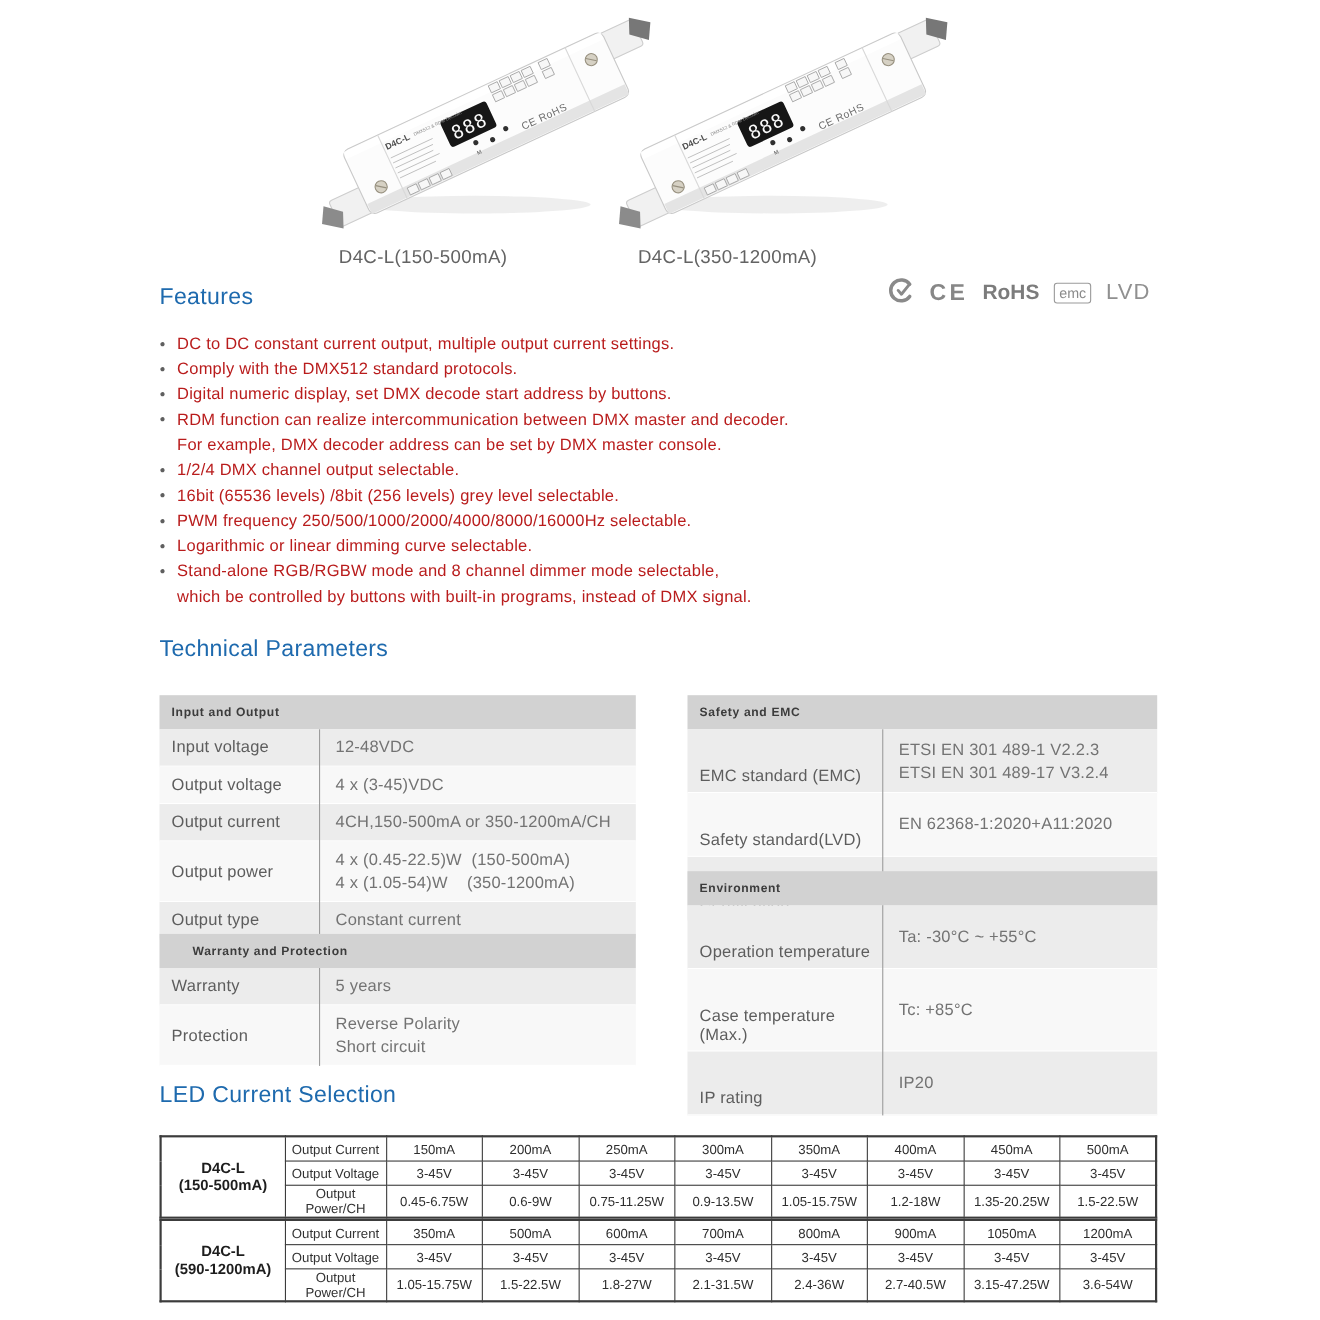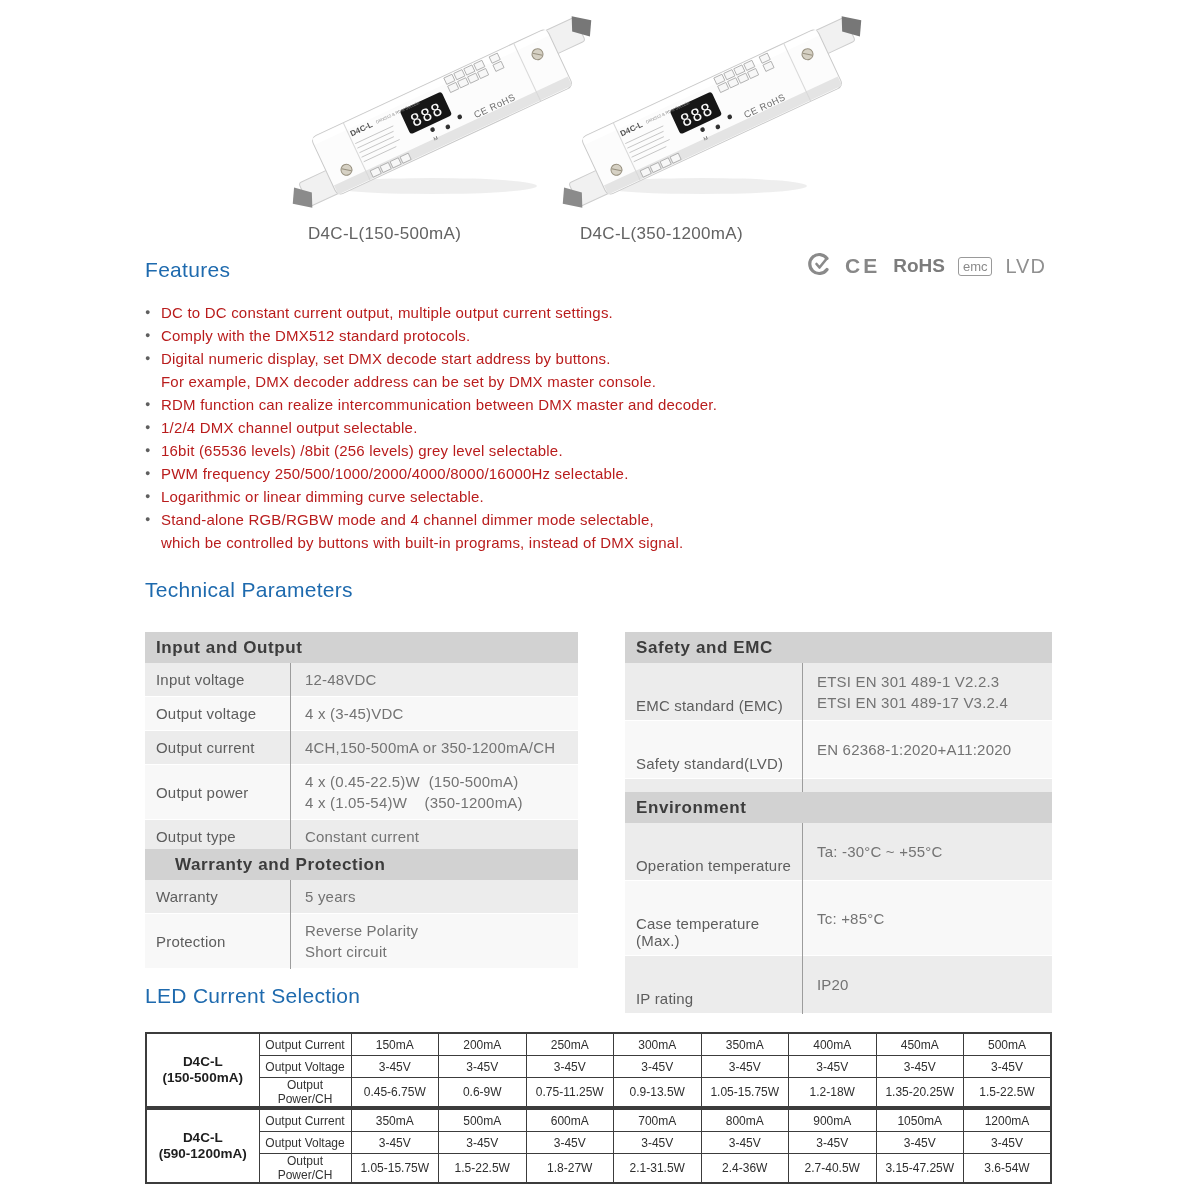--- a/index.html
+++ b/index.html
@@ -21,21 +21,21 @@
   .certs .lvd{font-size:20px;color:#909090;letter-spacing:1px;}
 
   
   .features-list{position:absolute;left:145px;top:301px;width:640px;}
   .fline{position:relative;padding-left:16px;font-size:15px;line-height:23px;color:#b91c1c;letter-spacing:.2px;}
   .fline:not(.no-bullet)::before{content:"●";position:absolute;left:0;top:0;font-size:9px;color:#5f5f5f;}
 
   
   .spec-table{position:absolute;}
   .spec-header{background:#d2d2d2;height:31px;display:flex;align-items:center;padding-left:11px;
-               font-size:17px;font-weight:600;color:#3c3c3c;letter-spacing:.6px;}
+               font-size:11px;font-weight:600;color:#3c3c3c;letter-spacing:.6px;}
   .spec-header.indent{padding-left:30px;}
   .spec-rows{position:relative;}
   .spec-row{display:flex;border-bottom:1px solid #fff;}
   .spec-row:nth-child(odd){background:#ececec;}
   .spec-row:nth-child(even){background:#f8f8f8;}
   .spec-label{display:flex;align-items:center;padding:6px 4px 6px 11px;box-sizing:border-box;
               font-size:15px;color:#5d5d5d;letter-spacing:.2px;}
   .lw145 .spec-label{width:145px;}
   .lw177 .spec-label{width:177px;margin-top:28px;}
   .spec-value{flex:1;display:flex;flex-direction:column;justify-content:center;padding:6px 4px 6px 15px;
@@ -184,27 +184,27 @@
     <span class="ce">CE</span>
     <span class="rohs">RoHS</span>
     <span class="emcbox">emc</span>
     <span class="lvd">LVD</span>
   </div>
 
   <div class="features-list">
     <div class="fline"><span>DC to DC constant current output, multiple output current settings.</span></div>
     <div class="fline"><span>Comply with the DMX512 standard protocols.</span></div>
     <div class="fline"><span>Digital numeric display, set DMX decode start address by buttons.</span></div>
+    <div class="fline"><span>RDM function can realize intercommunication between DMX master and decoder.</span></div>
     <div class="fline no-bullet"><span>For example, DMX decoder address can be set by DMX master console.</span></div>
-    <div class="fline"><span>RDM function can realize intercommunication between DMX master and decoder.</span></div>
     <div class="fline"><span>1/2/4 DMX channel output selectable.</span></div>
     <div class="fline"><span>16bit (65536 levels) /8bit (256 levels) grey level selectable.</span></div>
     <div class="fline"><span>PWM frequency 250/500/1000/2000/4000/8000/16000Hz selectable.</span></div>
     <div class="fline"><span>Logarithmic or linear dimming curve selectable.</span></div>
-    <div class="fline"><span>Stand-alone RGB/RGBW mode and 4 channel dimmer mode selectable,</span></div>
+    <div class="fline"><span>Stand-alone RGB/RGBW mode and 8 channel dimmer mode selectable,</span></div>
     <div class="fline no-bullet"><span>which be controlled by buttons with built-in programs, instead of DMX signal.</span></div>
   </div>
 
   <h2 class="heading" style="left:145px;top:578px;">Technical Parameters</h2>
 
   <div class="spec-table lw145" style="left:145px;top:632px;width:433px;">
     <div class="spec-header">Input and Output</div>
     <div class="spec-rows">
       <div class="spec-row">
         <div class="spec-label">Input voltage</div>

